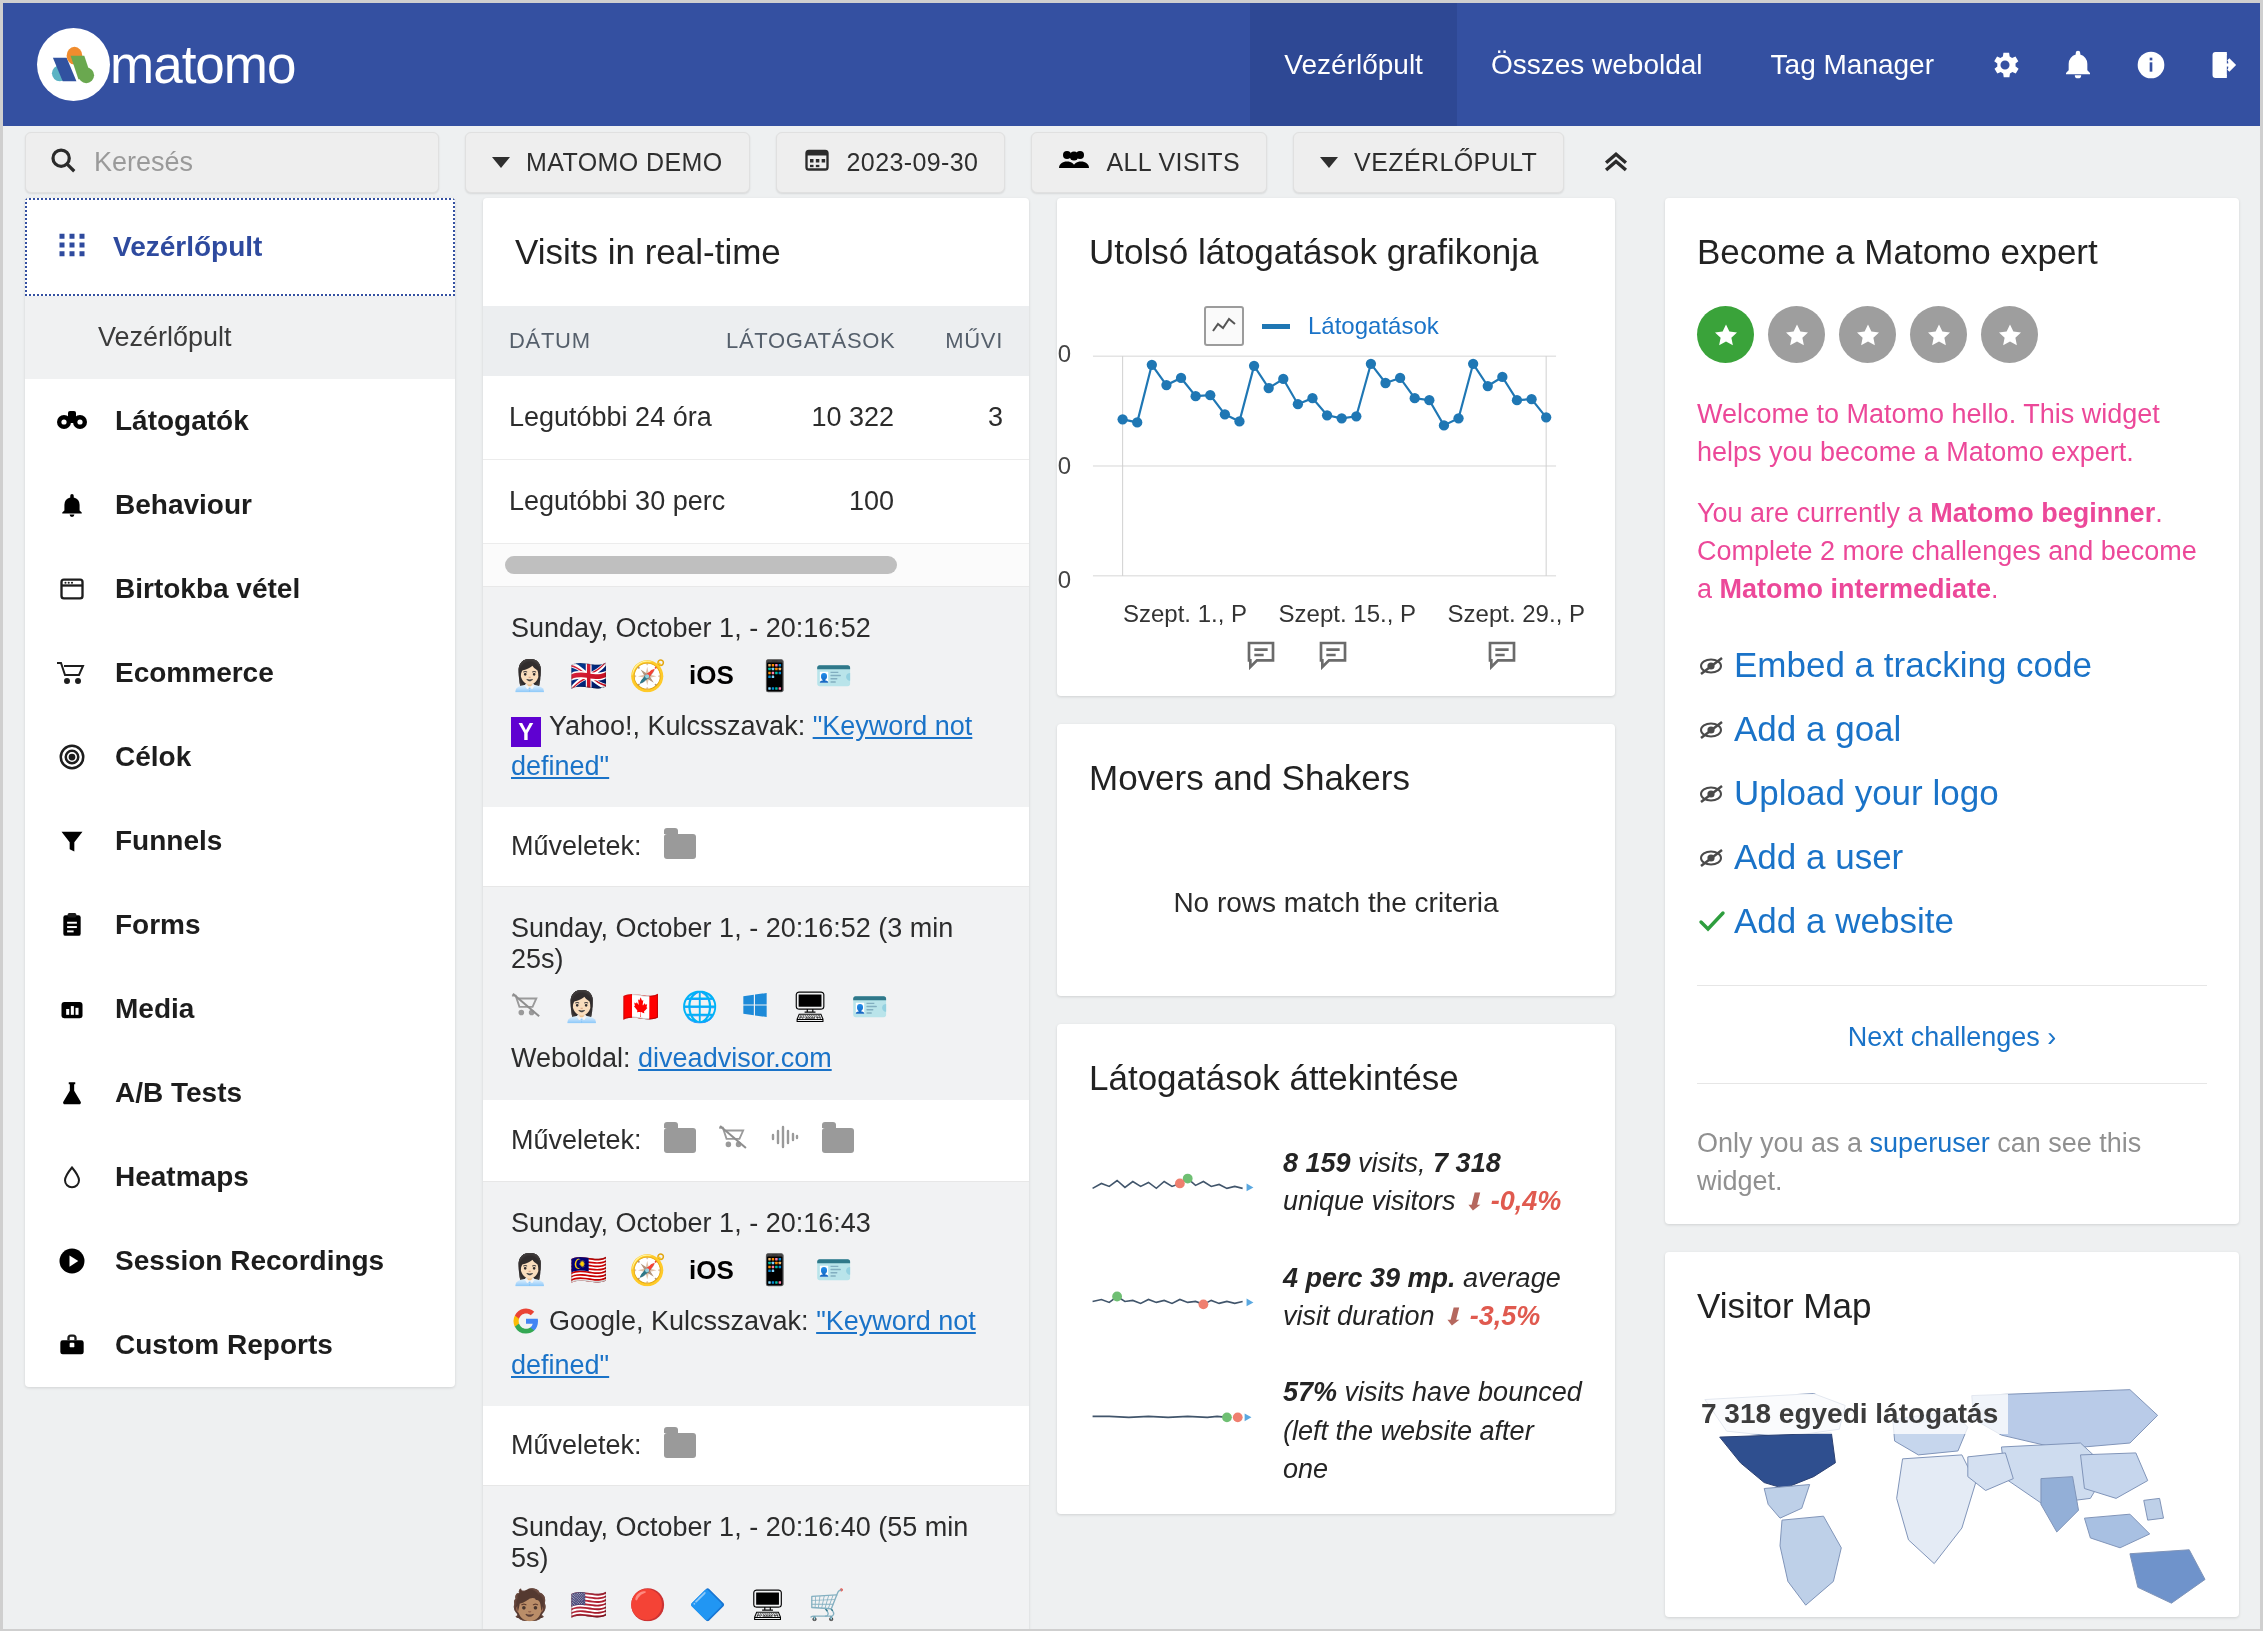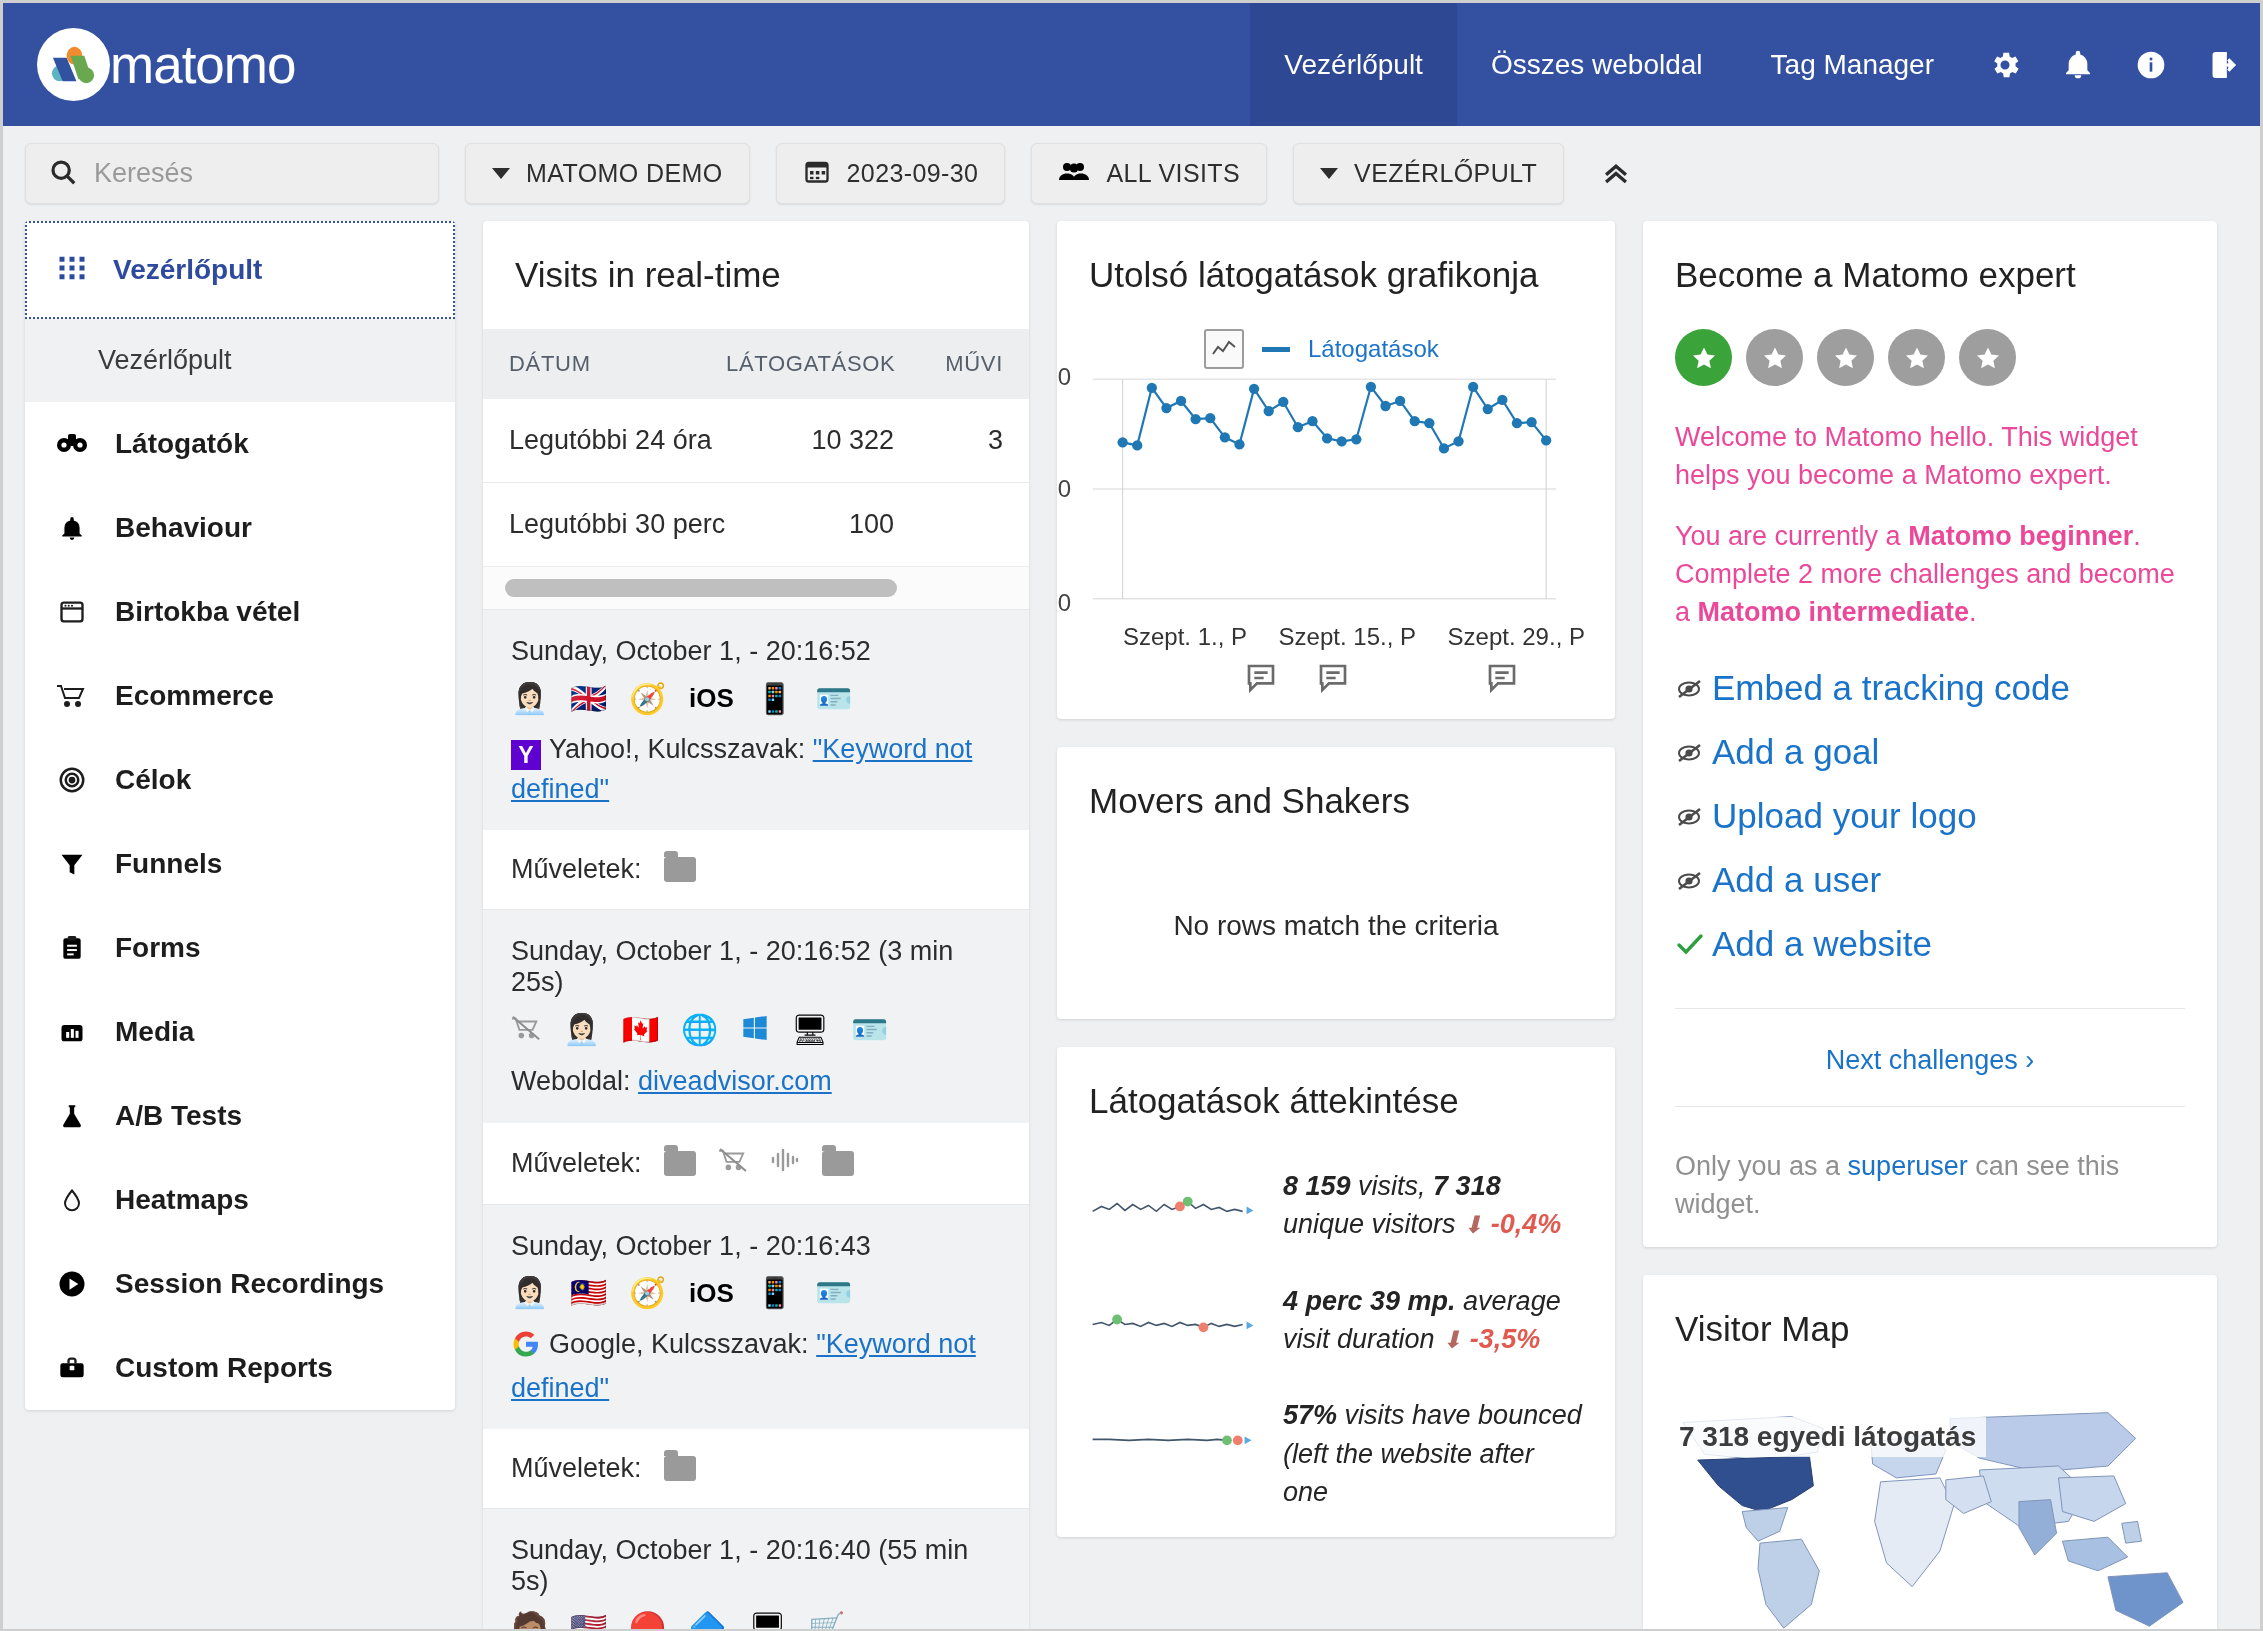--- a/index.html
+++ b/index.html
@@ -53,21 +53,21 @@
   }
   .topnav-item.active { background: #2e4894; }
   .topnav-icon {
     display: flex; align-items: center; justify-content: center;
     width: 73px; cursor: pointer;
   }
   .topnav-icon svg { fill: #ffffff; }
 
   
   .toolbar {
-    height: 95px;
+    height: 72px;
     display: flex; align-items: center; gap: 26px;
     padding: 0 22px;
     background: #eef0f1;
   }
   .search-box {
     width: 414px; height: 61px;
     background: #eeeeee;
     border: 1px solid #e0e0e0;
     border-radius: 6px;
     box-shadow: 0 1px 2px rgba(0,0,0,0.10);
@@ -145,21 +145,21 @@
     flex: none;
   }
   .nav-item .label {
     font-size: 28px; color: #1d1d1d; font-weight: bold;
   }
 
   
   .col { display: flex; flex-direction: column; gap: 28px; }
   .col-rt { width: 546px; flex: none; }
   .col-mid { width: 558px; flex: none; }
-  .col-right { width: 574px; flex: none; }
+  .col-right { width: 574px; flex: none; margin-left: 22px; }
 
   .card {
     background: #ffffff;
     border-radius: 4px;
     box-shadow: 0 1px 3px rgba(0,0,0,0.13);
     overflow: hidden;
   }
   .card-title {
     font-size: 35px; color: #222222; font-weight: 400;
     padding: 34px 32px 34px 32px;

